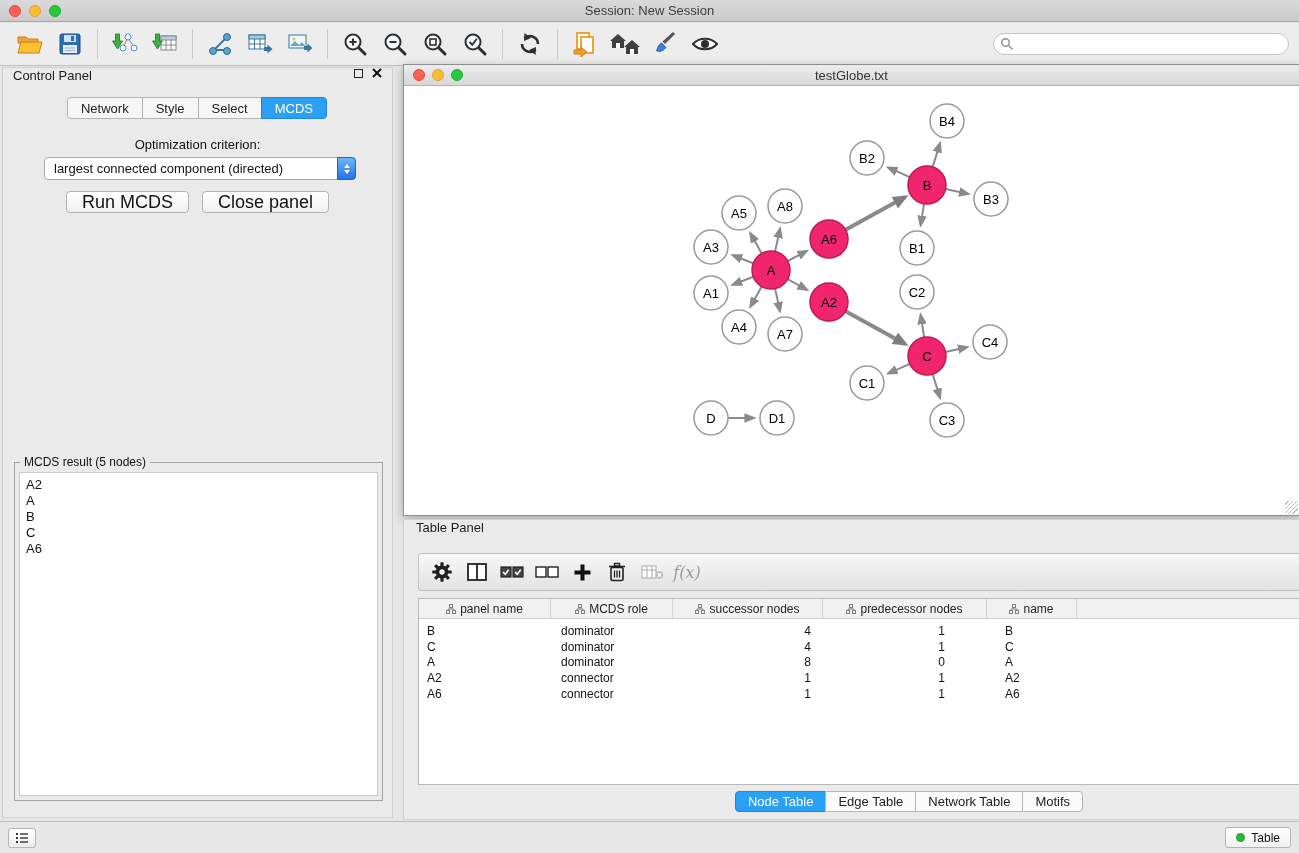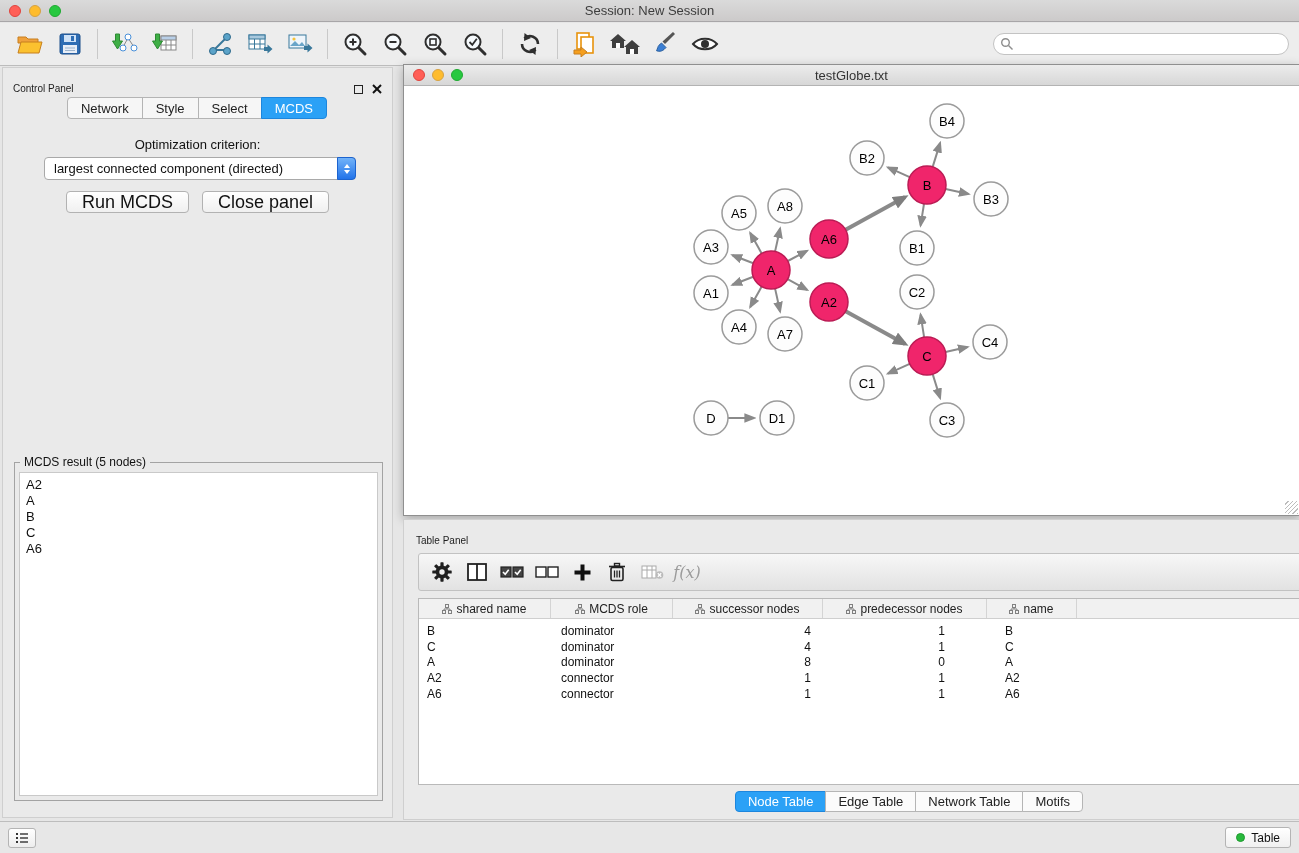--- a/index.html
+++ b/index.html
@@ -22,21 +22,21 @@
   .tb-btn { width:40px; height:36px; display:flex; align-items:center; justify-content:center; cursor:default; }
   .tb-sep { width:1px; height:30px; background:#c9c9c9; margin:0 7px; }
   .search-wrap { margin-left:auto; position:relative; width:296px; height:22px; }
   .search-input { width:100%; height:100%; border:1px solid #c3c3c3; border-radius:12px; background:#fff;
     padding:0 8px 0 24px; font-size:12px; font-family:"Liberation Sans",sans-serif; outline:none; color:#333; }
   .search-ico { position:absolute; left:7px; top:4px; }
 
   
   .control-panel { position:absolute; left:2px; top:67px; width:391px; height:751px;
     background:#eaeaea; border:1px solid #cfcfcf; }
-  .panel-header { height:26px; display:flex; align-items:flex-end; padding:0 10px; font-size:10px; color:#1d1d1d; }
+  .panel-header { height:26px; display:flex; align-items:flex-start; padding:0 10px; font-size:13px; color:#1d1d1d; }
   .win-btns { margin-left:auto; display:flex; gap:9px; align-items:center; }
   .btn-float { width:9px; height:9px; border:1.5px solid #222; background:transparent; }
   .cp-tabs { position:absolute; left:0; right:0; top:29px; display:flex; justify-content:center; }
   .cp-tab { height:22px; padding:0 13px; display:flex; align-items:center; font-size:13px; color:#222;
     background:#f6f6f6; border:1px solid #b4b4b4; margin-left:-1px; cursor:default; }
   .cp-tab:first-child { border-radius:4px 0 0 4px; }
   .cp-tab:last-child { border-radius:0 4px 4px 0; }
   .cp-tab.active { background:var(--accent); border-color:#1d86dd; color:#fff; }
   .opt-label { position:absolute; top:69px; left:0; right:0; text-align:center; font-size:13px; color:#111; }
   .dropdown { position:absolute; left:41px; top:89px; width:312px; height:23px; background:#fff;
@@ -510,21 +510,21 @@
   </div>
   <div class="tbl">
     <div class="tbl-head">
         <div class="th" style="width: 132px;">
           <svg width="10" height="10" viewBox="0 0 10 10">
             <rect x="3.5" y="0.5" width="3" height="3" fill="none" stroke="#808080"></rect>
             <rect x="0.5" y="6.5" width="3" height="3" fill="none" stroke="#808080"></rect>
             <rect x="6.5" y="6.5" width="3" height="3" fill="none" stroke="#808080"></rect>
             <path d="M5 3.5 V5 M2 6.5 V5 H8 V6.5" fill="none" stroke="#808080"></path>
           </svg>
-          <span>shared name</span>
+          <span>panel name</span>
         </div>
         <div class="th" style="width: 122px;">
           <svg width="10" height="10" viewBox="0 0 10 10">
             <rect x="3.5" y="0.5" width="3" height="3" fill="none" stroke="#808080"></rect>
             <rect x="0.5" y="6.5" width="3" height="3" fill="none" stroke="#808080"></rect>
             <rect x="6.5" y="6.5" width="3" height="3" fill="none" stroke="#808080"></rect>
             <path d="M5 3.5 V5 M2 6.5 V5 H8 V6.5" fill="none" stroke="#808080"></path>
           </svg>
           <span>MCDS role</span>
         </div>

